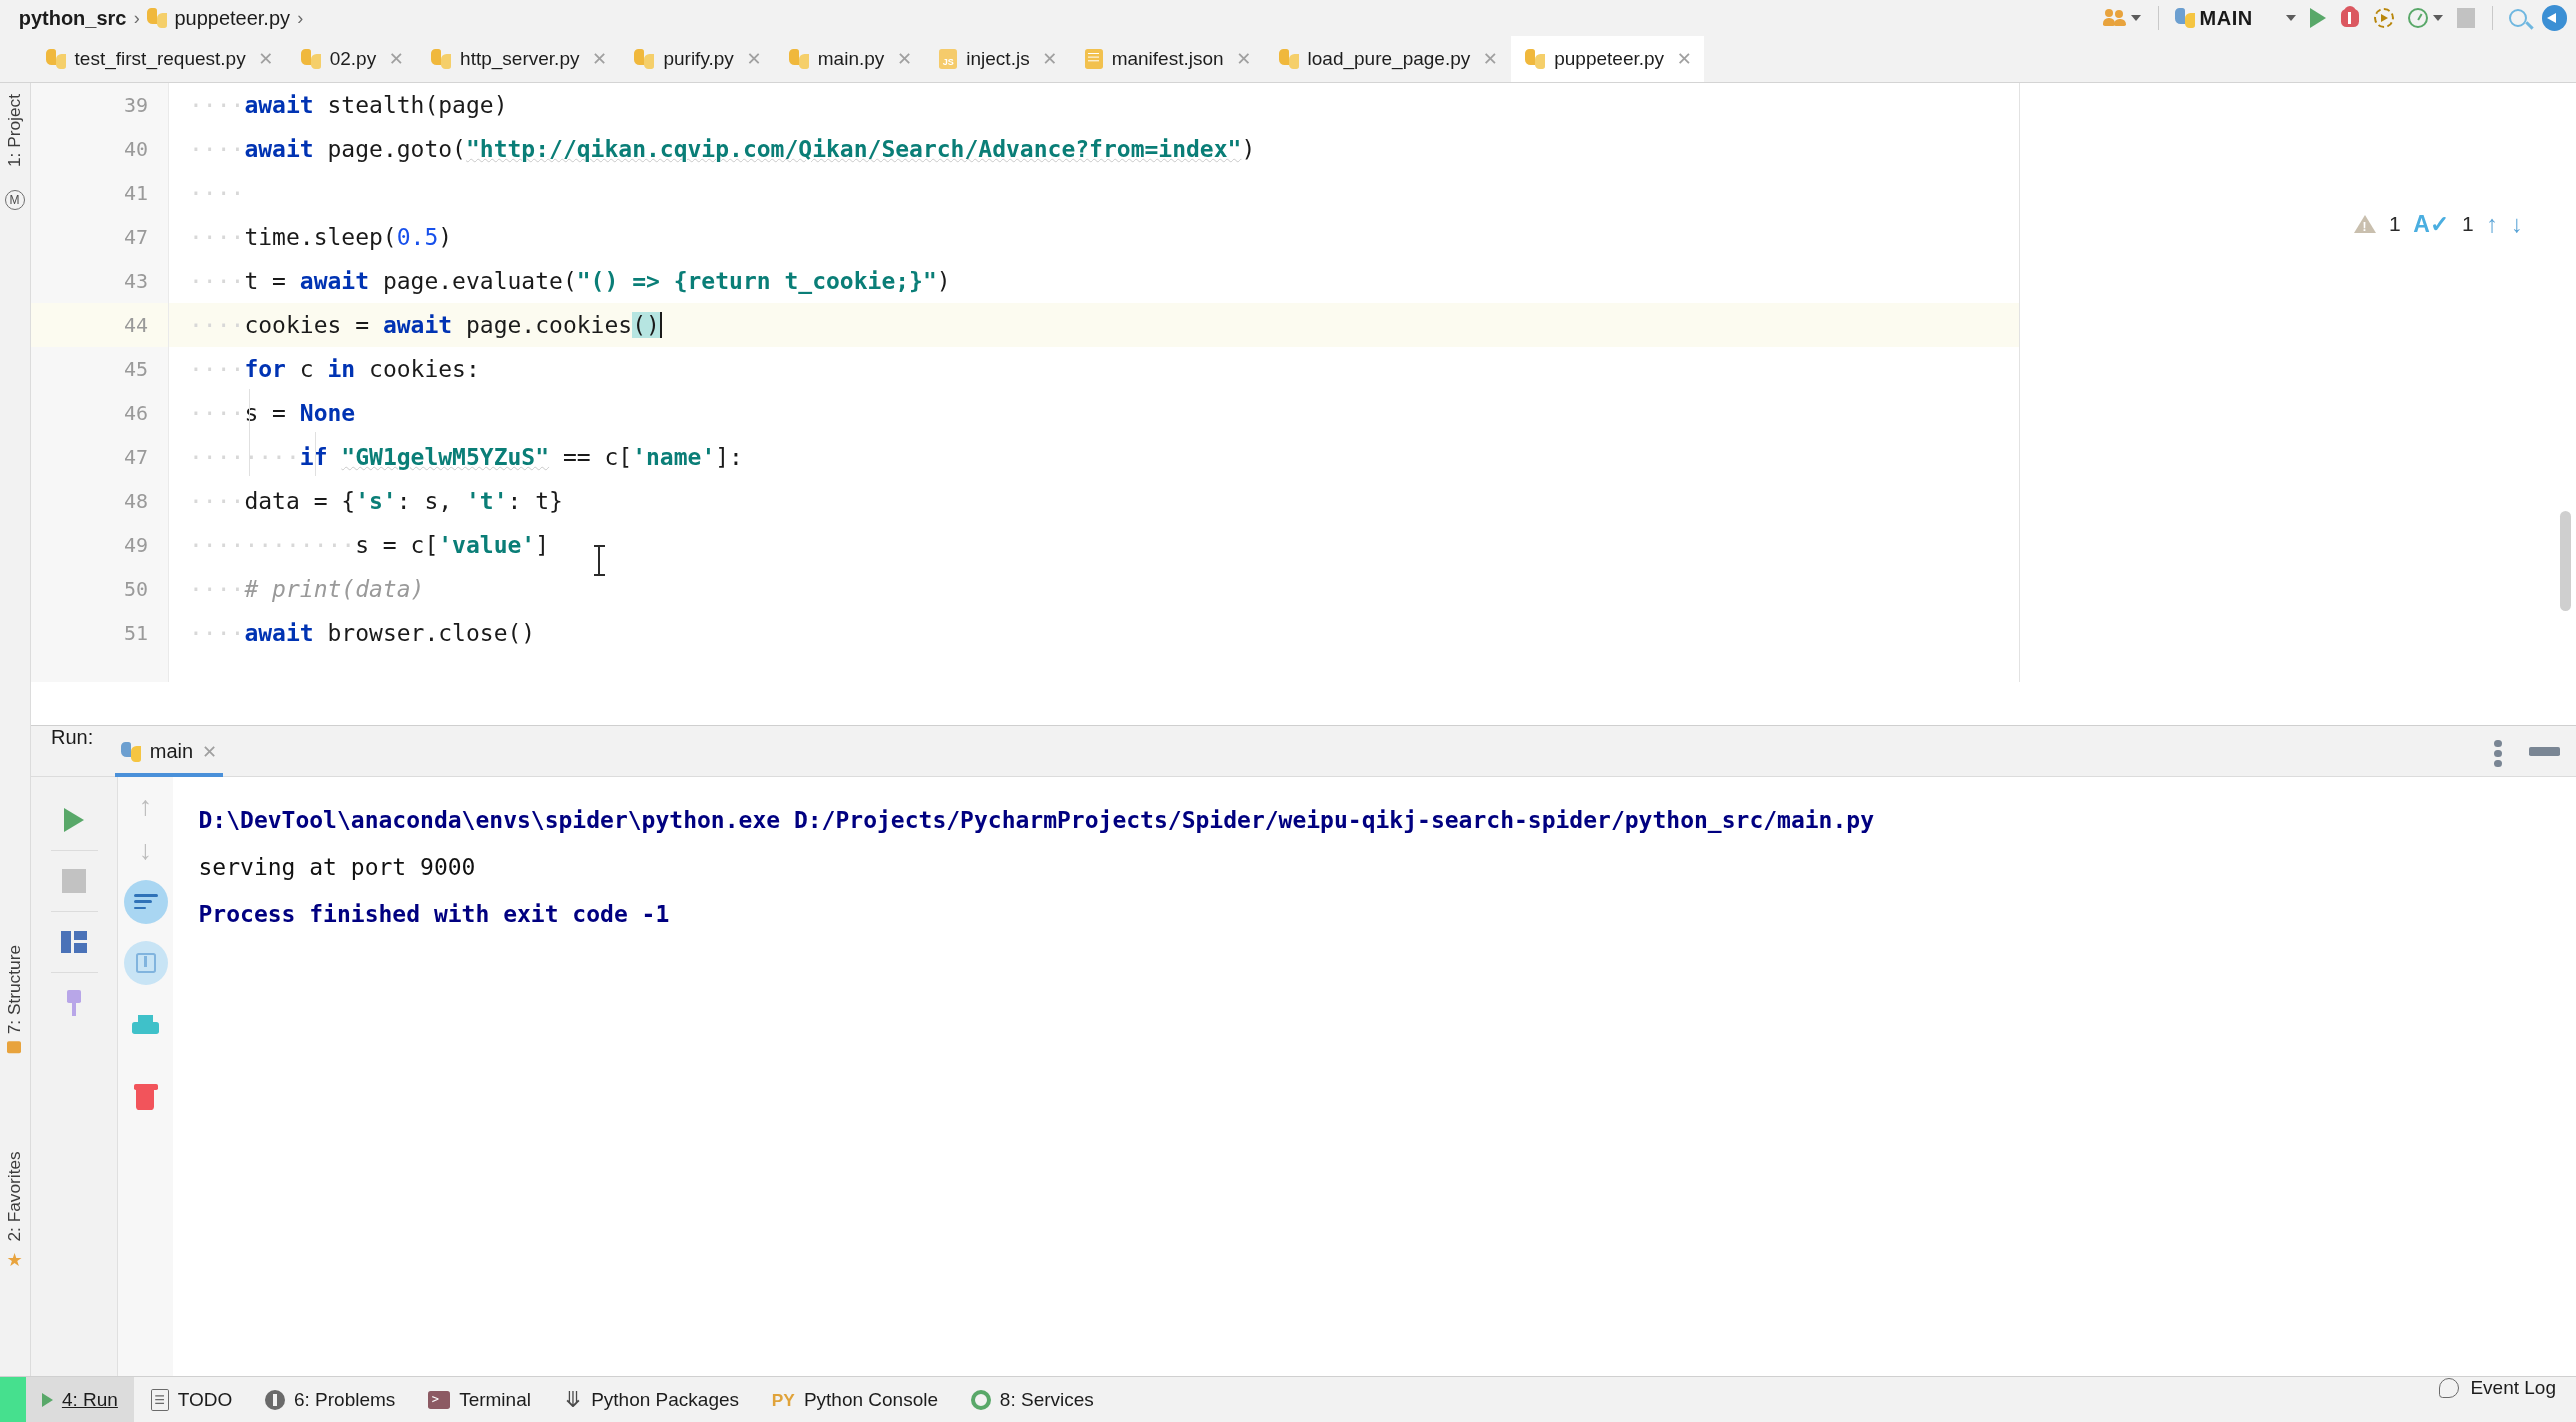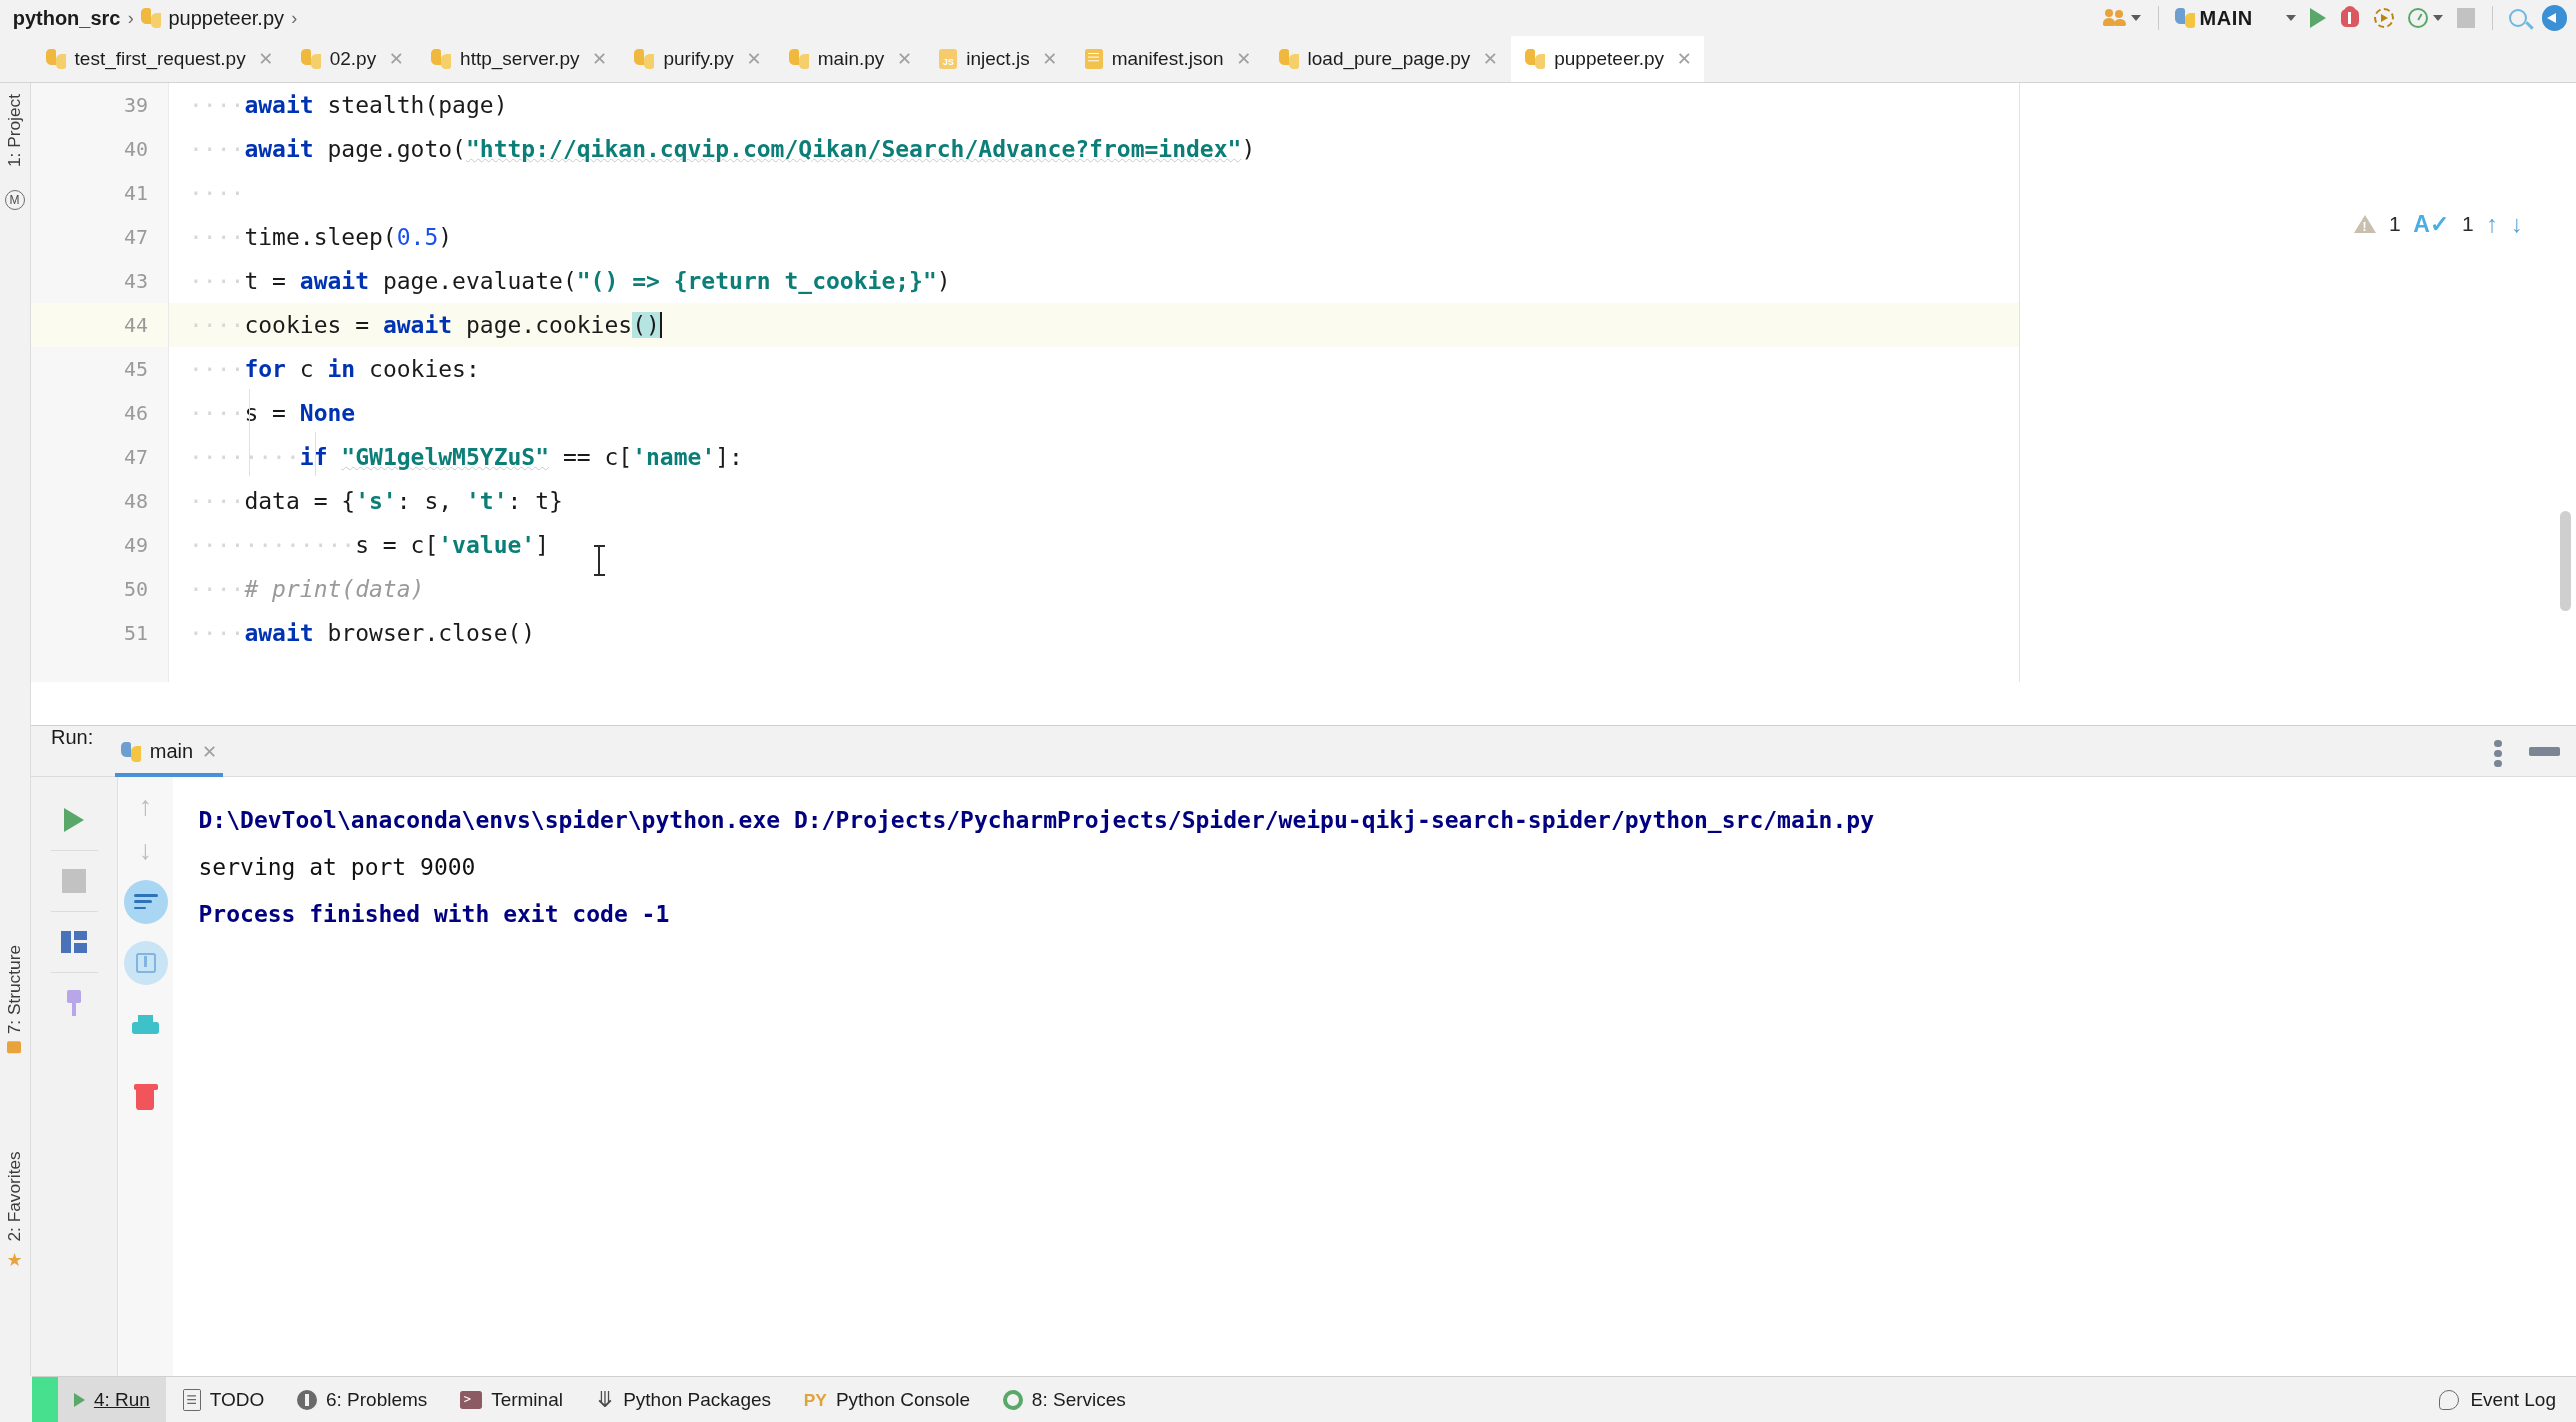--- a/index.html
+++ b/index.html
@@ -9,21 +9,21 @@
     font-family: "Liberation Sans", sans-serif;
     overflow: hidden;
   }
   .app { position: relative; width: 2576px; height: 1423px; display: flex; flex-direction: column; background:#f2f2f2; }
 
   
   .topbar {
     height: 36px; flex: 0 0 36px; display: flex; align-items: center;
     background: #f2f2f2; position: relative;
   }
-  .breadcrumb { display: flex; align-items: center; gap: 7.3px; padding-left: 12.7px; font-size: 20px; color: #1c1c1c; }
+  .breadcrumb { display: flex; align-items: center; gap: 7.3px; padding-left: 12.7px; font-size: 20px; color: #1c1c1c; margin-left: 6px; }
   .bc-bold { font-weight: bold; }
   .bc-sep { color: #6b6b6b; font-size: 18px; }
   .pyicon {
     width: 20px; height: 20px; position: relative; display:inline-block; flex:0 0 20px;
   }
   .pyicon::before, .pyicon::after {
     content:""; position:absolute; width: 10px; height: 15.5px;
   }
   .pyicon::before { left:0; top:0; background:#6c9fd0; border-radius: 4.5px 2.7px 0 5.5px; }
   .pyicon::after { right:0; bottom:0; background:#f5c542; border-radius: 5.5px 0 2.7px 4.5px; }
@@ -156,21 +156,21 @@
   .print-ico::after{content:"";position:absolute;left:6.4px;top:0;width:14.6px;height:8.2px;background:#3fc1c9;}
   .trash-ico { width:24px;height:25.5px;position:relative;}
   .trash-ico::before{content:"";position:absolute;left:0;top:0;width:24px;height:5.5px;background:#f2545b;border-radius:1.8px;}
   .trash-ico::after{content:"";position:absolute;left:2.7px;top:5.5px;width:18px;height:20px;background:#f2545b;border-radius:0 0 3.6px 3.6px;}
 
   .console { flex:1 1 auto; background:#ffffff; padding: 20px 0 0 25.5px; overflow:hidden; position:relative;}
   .cout { font-family:"DejaVu Sans Mono", monospace; font-size:23px; color:#000080; font-weight:bold; line-height:47px; white-space:pre; }
   .cout.plain { color:#111; font-weight:normal;}
 
   
-  .statusbar { height:47px; flex:0 0 47px; background:#f2f2f2; display:flex; align-items:center; border-top:0.9px solid #d0d0d0; position:relative;margin-left:32px;}
+  .statusbar { height:47px; flex:0 0 47px; background:#f2f2f2; display:flex; align-items:flex-start; border-top:0.9px solid #d0d0d0; position:relative;}
   .sb-accent { width: 25.5px; height: 100%; background:#46e08e; }
   .sb-item { display:flex; align-items:center; gap:9px; padding: 0 16.4px; height:100%; font-size:19px; color:#1c1c1c;}
   .sb-item.active { background:#dcdcdc; }
   .sb-u { text-decoration: underline; }
   .sb-right { position:absolute; right: 20px; display:flex; align-items:center; gap:11px; font-size:19px; color:#1c1c1c;}
   .ico-todo { width:18px;height:22px;border:1.8px solid #6a6a6a;border-radius:1.8px;display:flex;align-items:center;justify-content:center;font-size:12px;color:#6a6a6a;}
   .ico-prob { width:20px;height:20px;border-radius:50%;background:#6a6a6a;position:relative;}
   .ico-prob::after{content:"";position:absolute;left:8.2px;top:3.6px;width:3.6px;height:12.7px;background:#f2f2f2;}
   .ico-term { width:22px;height:18px;background:#8c5a63;border-radius:2.7px;position:relative;}
   .ico-term::after{content:">";position:absolute;left:3.6px;top:0.9px;color:#fff;font-size:12px;font-family:"DejaVu Sans Mono",monospace;}

